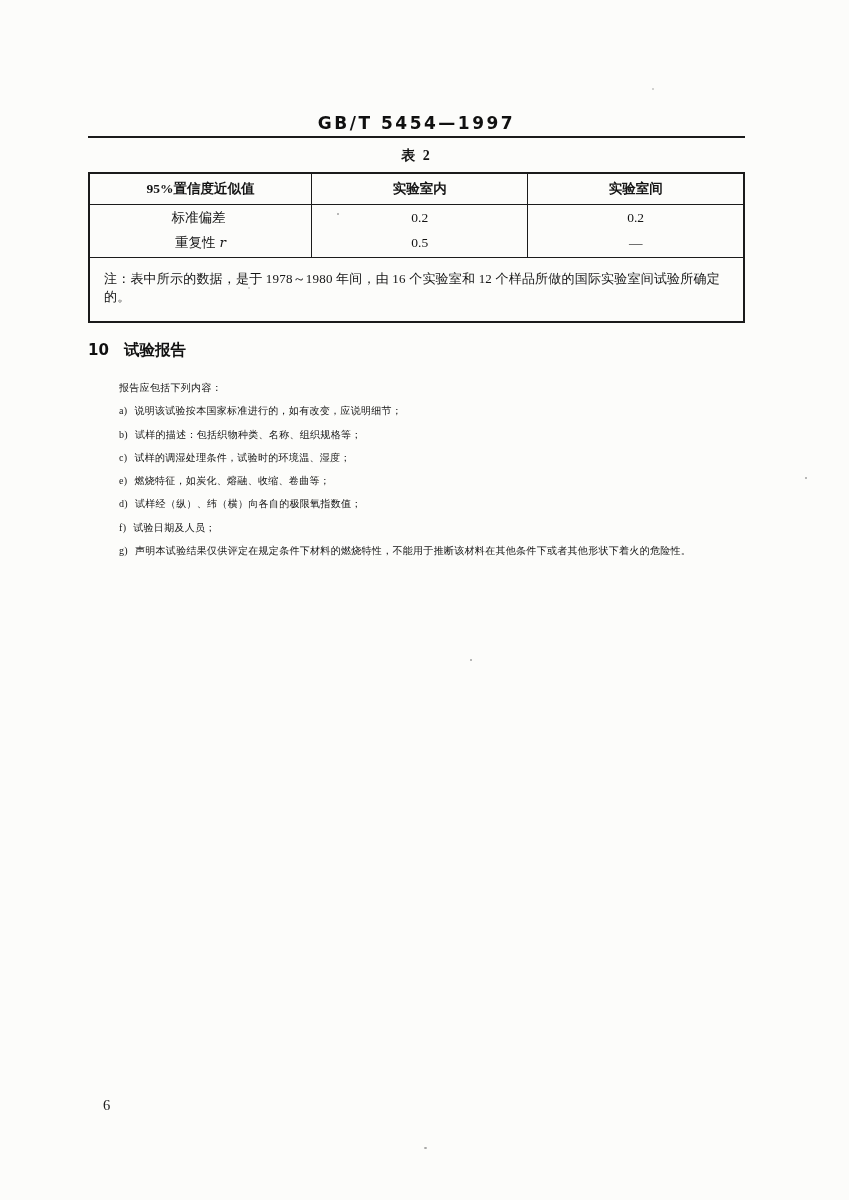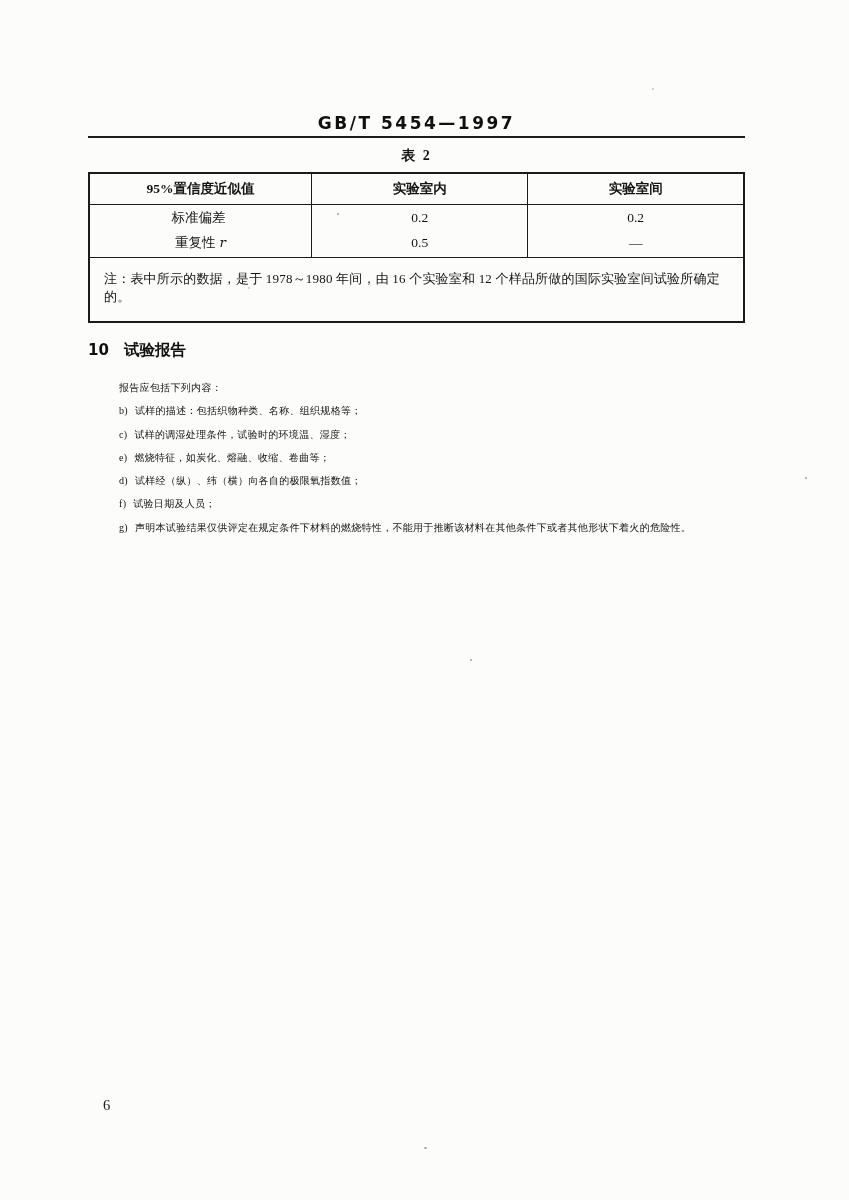--- a/index.html
+++ b/index.html
@@ -185,20 +185,21 @@
       </tr>
     </tbody>
   </table>
 
   <h2 class="section-heading">
     <span class="sec-num">10</span><span>试验报告</span>
   </h2>
 
   <p class="para intro">报告应包括下列内容：</p>
 
+  <p class="para"><span class="list-marker">a)</span><span>说明该试验按本国家标准进行的，如有改变，应说明细节；</span></p>
   <p class="para"><span class="list-marker">b)</span><span>试样的描述：包括织物种类、名称、组织规格等；</span></p>
   <p class="para"><span class="list-marker">c)</span><span>试样的调湿处理条件，试验时的环境温、湿度；</span></p>
   <p class="para"><span class="list-marker">e)</span><span>燃烧特征，如炭化、熔融、收缩、卷曲等；</span></p>
   <p class="para"><span class="list-marker">d)</span><span>试样经（纵）、纬（横）向各自的极限氧指数值；</span></p>
   <p class="para"><span class="list-marker">f)</span><span>试验日期及人员；</span></p>
   <p class="para"><span class="list-marker">g)</span><span>声明本试验结果仅供评定在规定条件下材料的燃烧特性，不能用于推断该材料在其他条件下或者其他形状下着火的危险性。</span></p>
 
   <div class="page-number">6</div>
 
   <div class="speck s1"></div>

